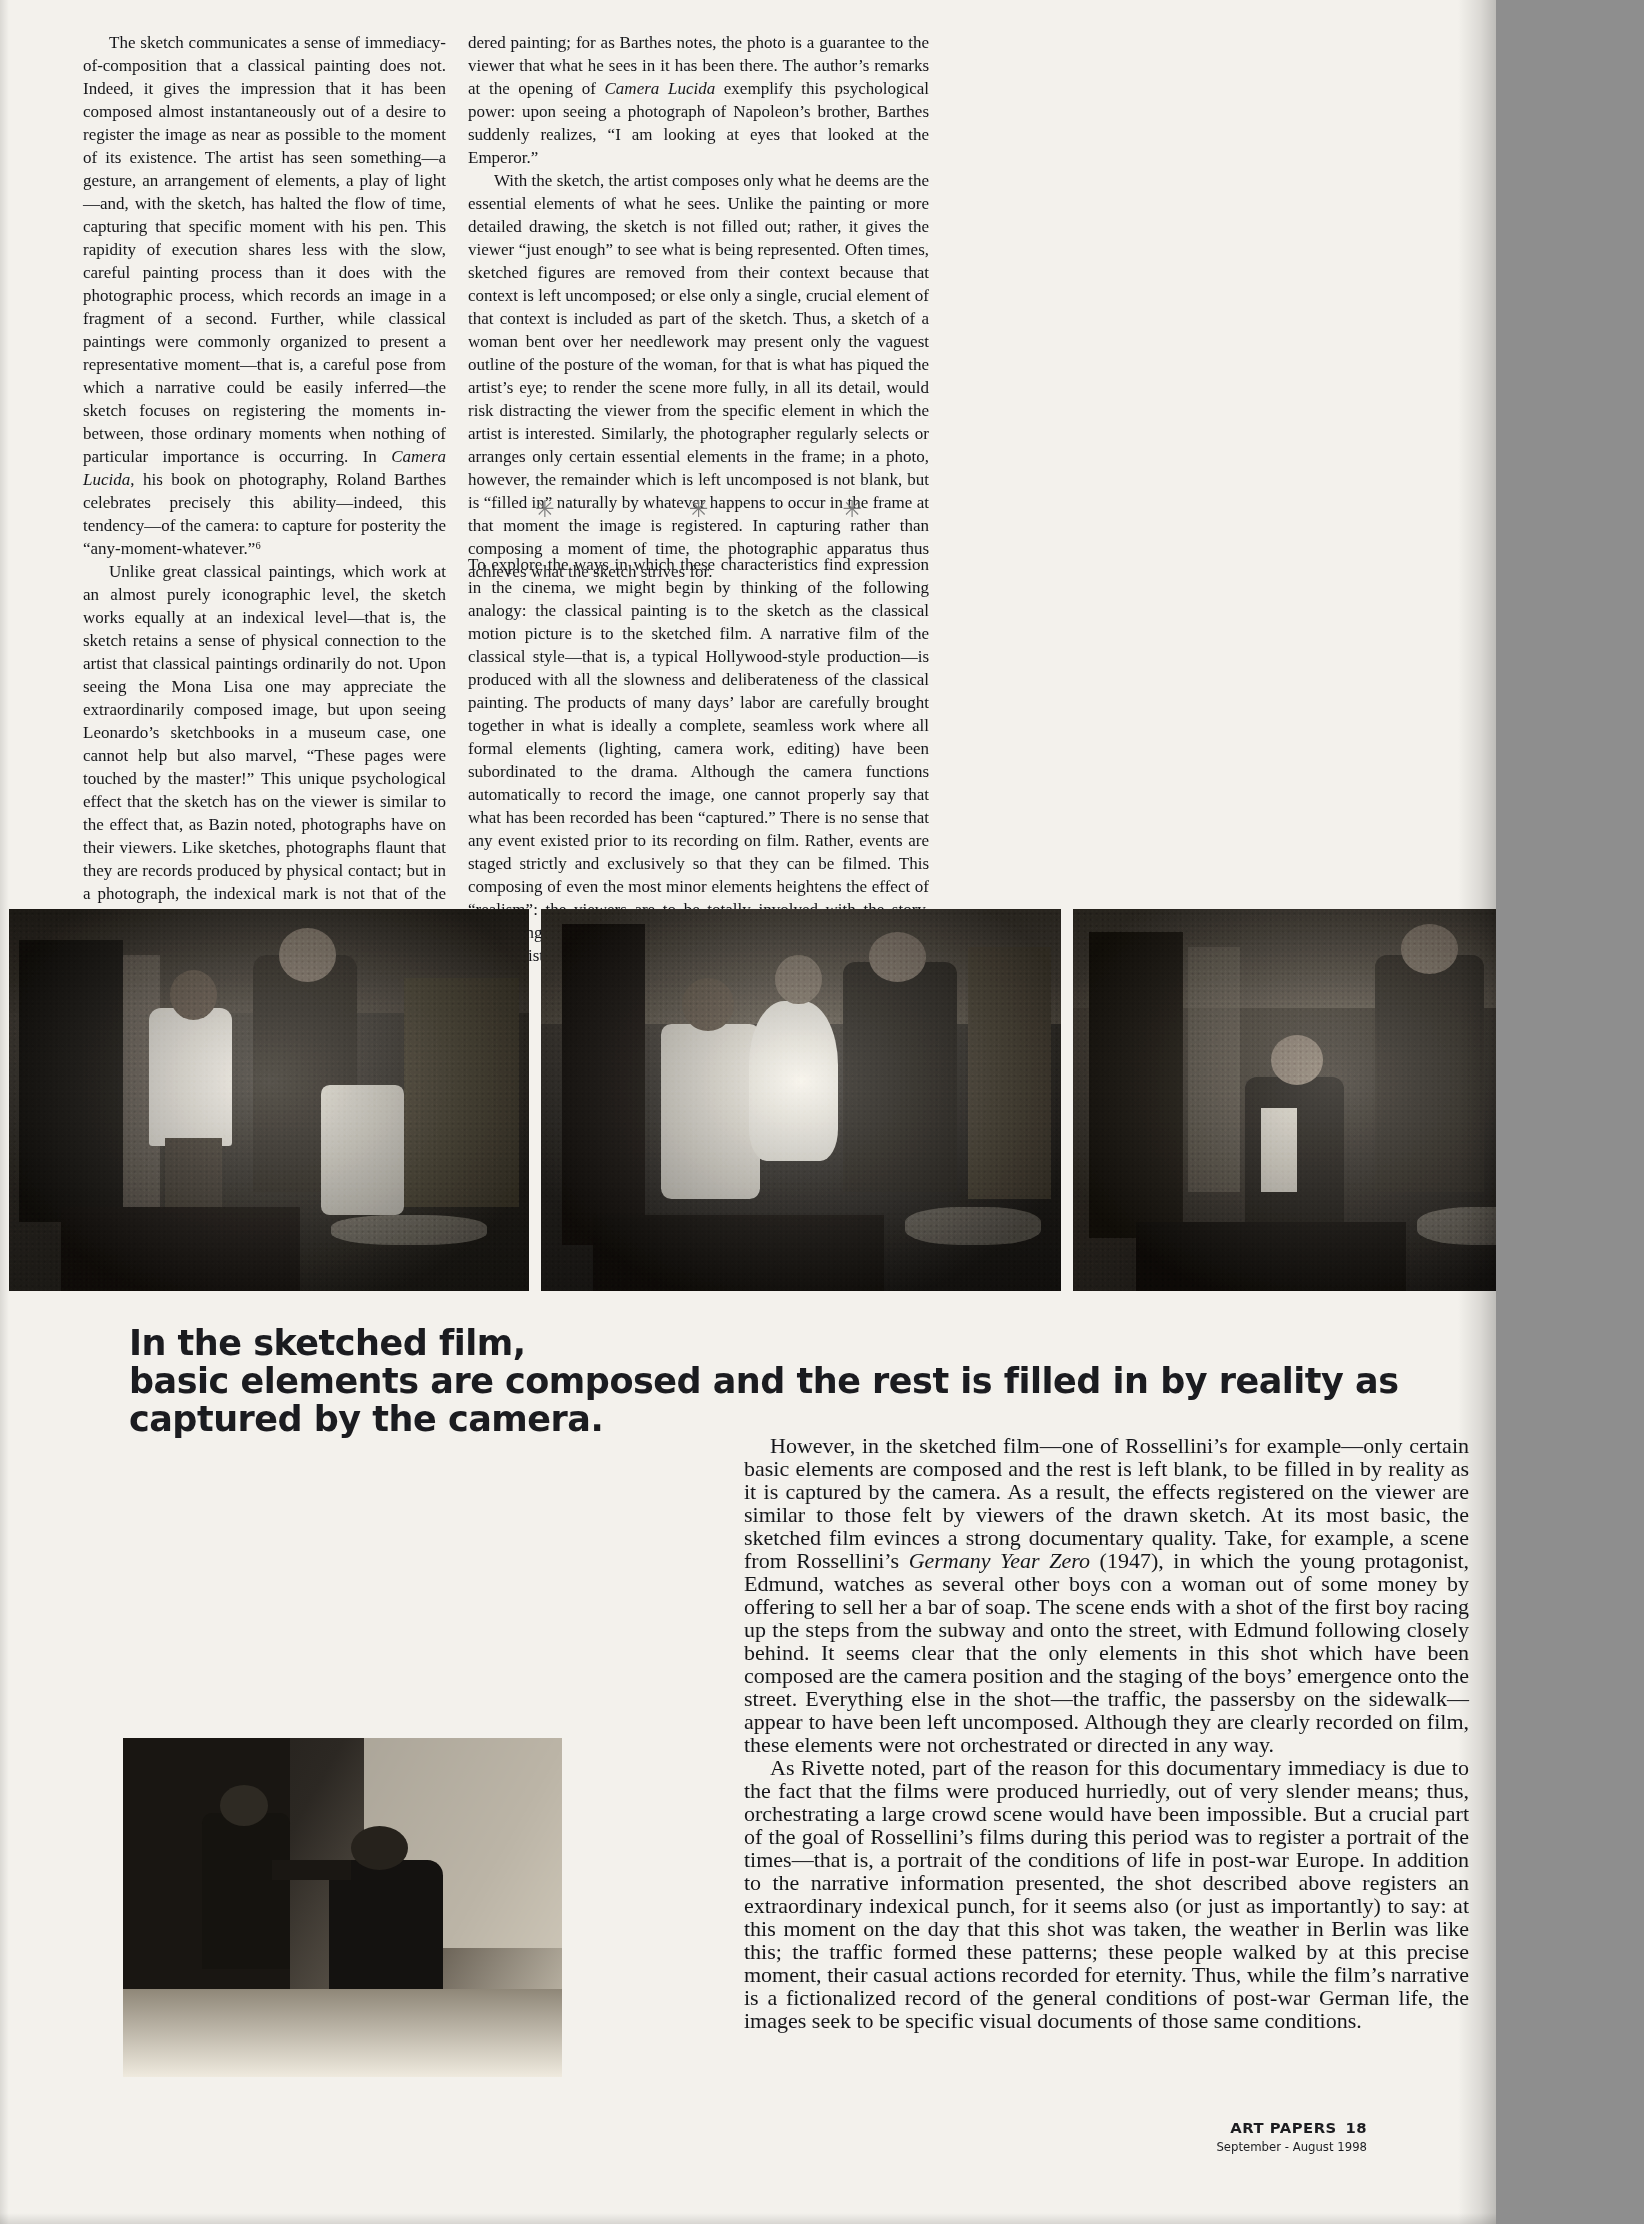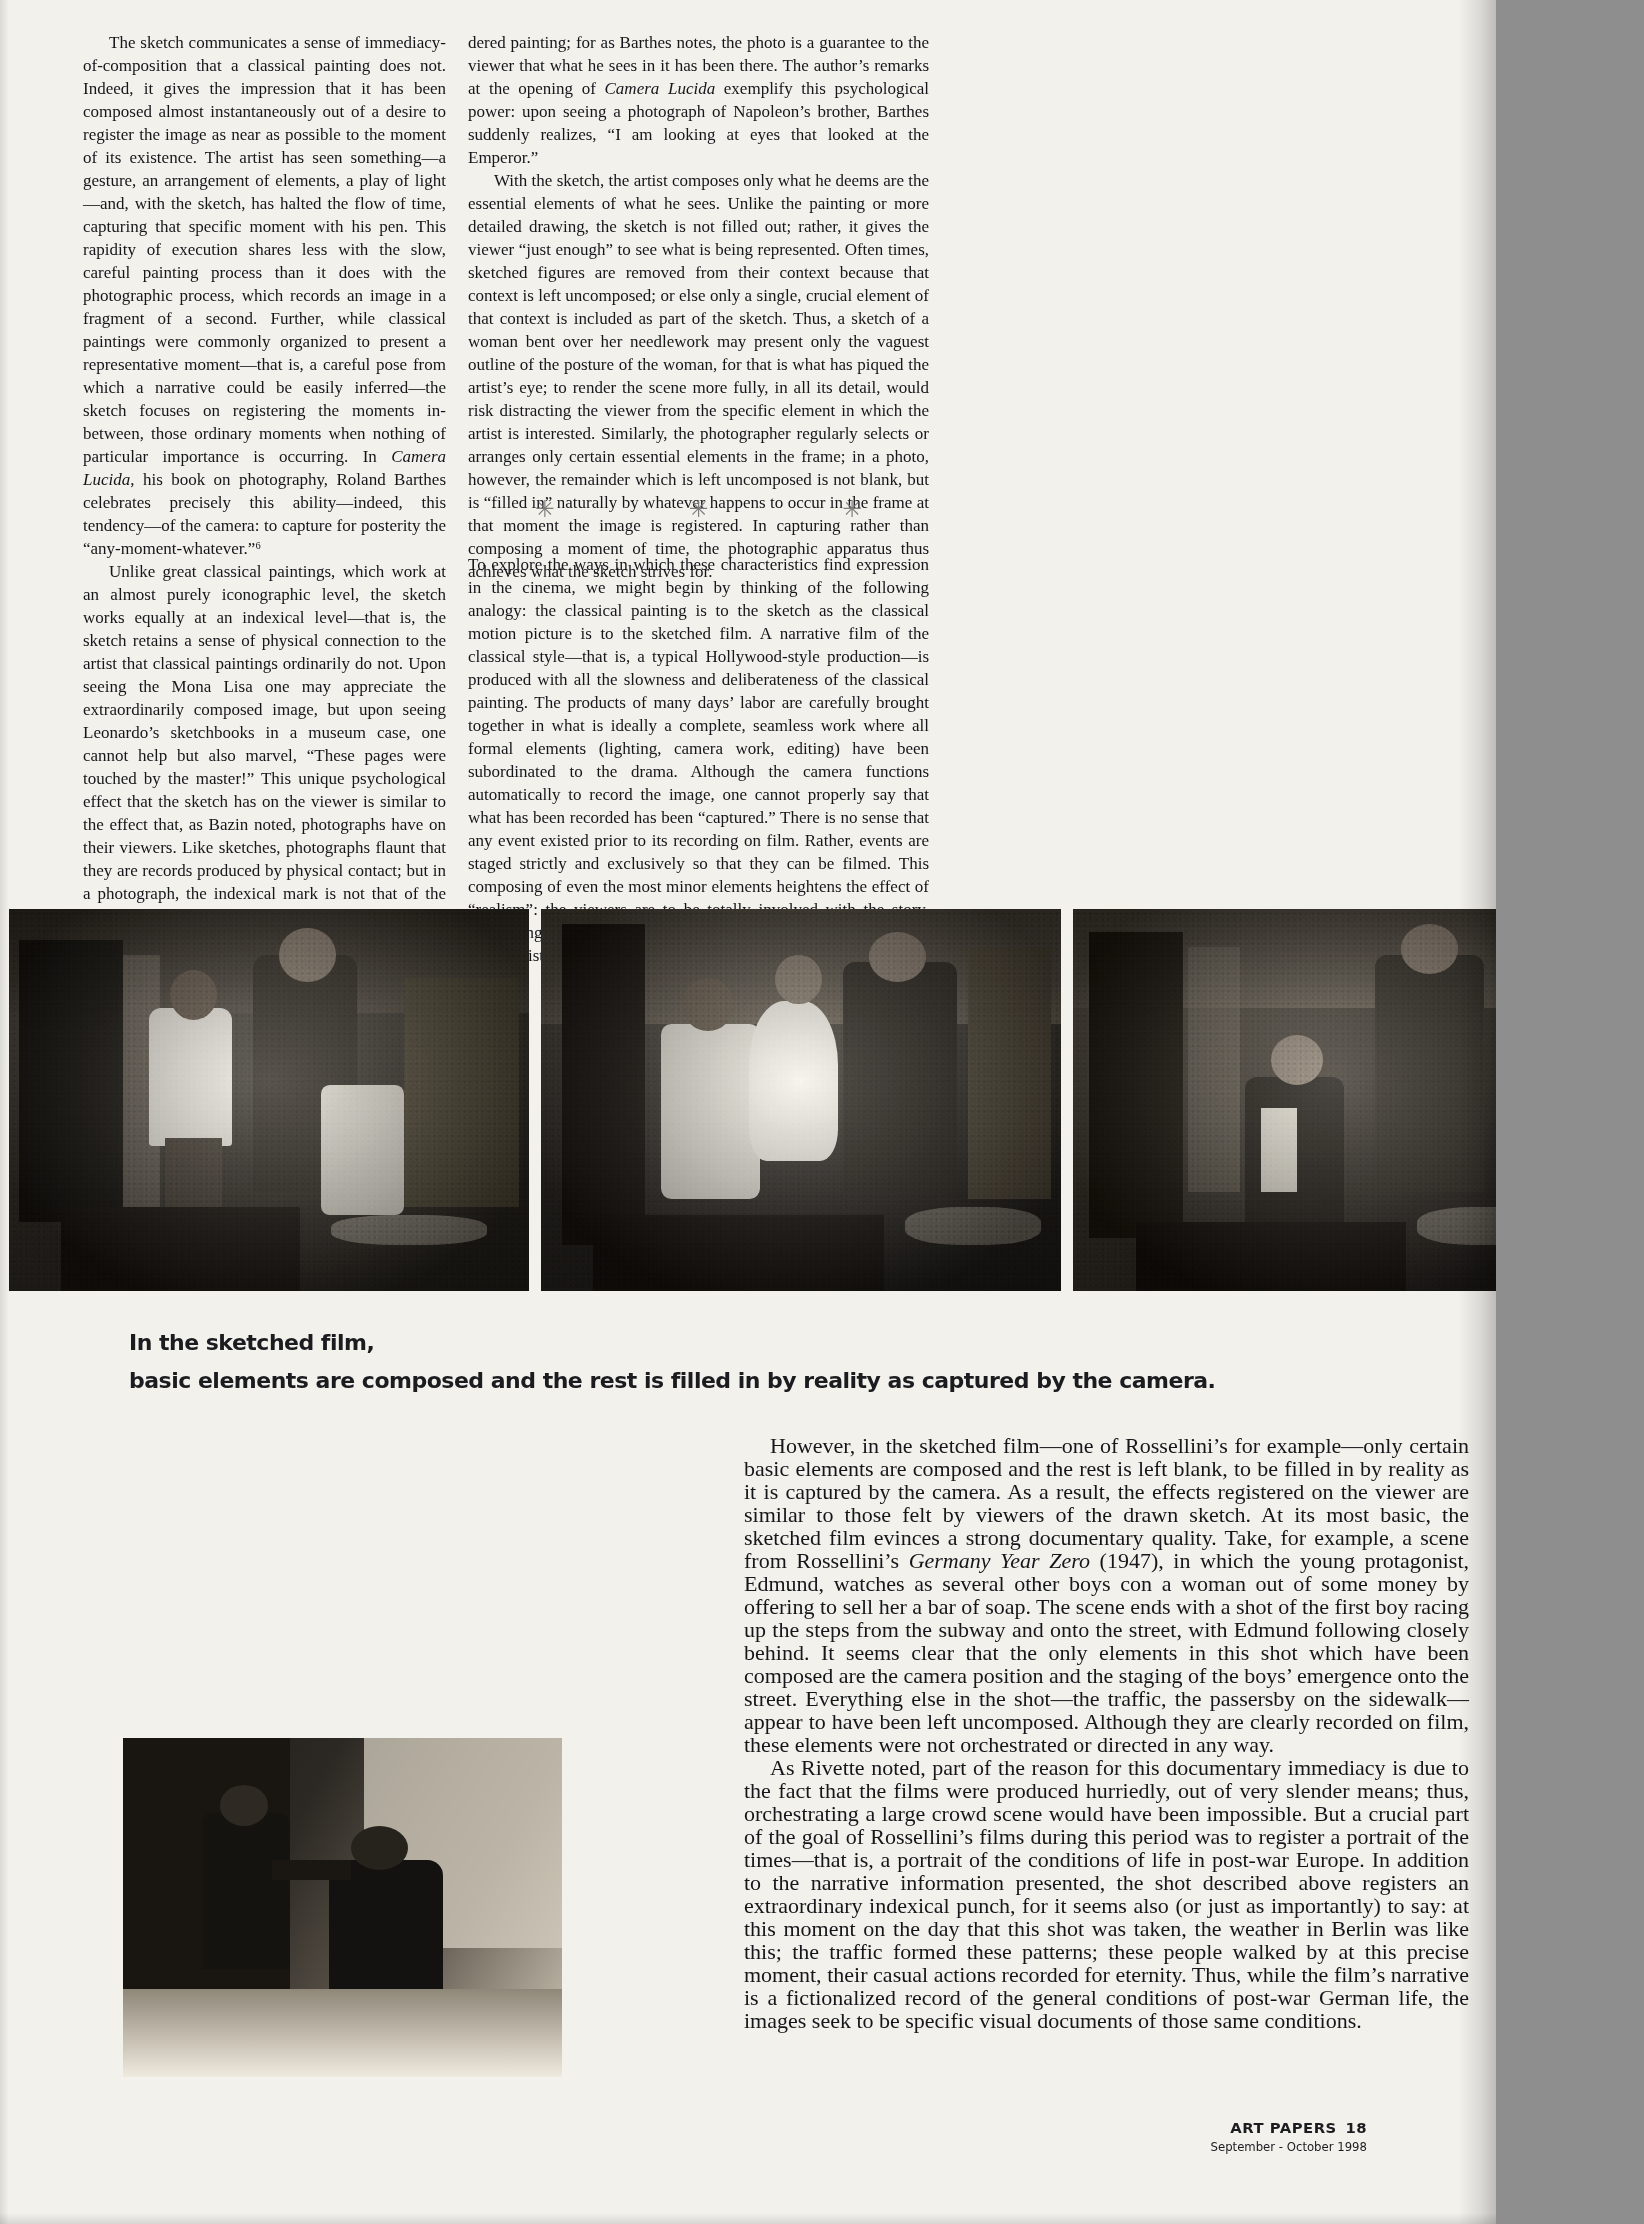--- a/index.html
+++ b/index.html
@@ -109,21 +109,21 @@
   .sh { position: absolute; }
 
   
   #pullquote {
     position: absolute;
     left: 129px;
     top: 1324px;
     width: 1373px;
     font-family: "DejaVu Sans", sans-serif;
     font-weight: bold;
-    font-size: 22px;
+    font-size: 35px;
     line-height: 38px;
     letter-spacing: -0.5px;
     color: #1b1c20;
   }
 
   
   #col-right-bottom {
     position: absolute;
     left: 744px;
     top: 1434px;
@@ -275,18 +275,18 @@
 
   <div id="col-right-bottom">
     <p>However, in the sketched film—one of Rossellini’s for example—only certain basic elements are composed and the rest is left blank, to be filled in by reality as it is captured by the camera. As a result, the effects registered on the viewer are similar to those felt by viewers of the drawn sketch. At its most basic, the sketched film evinces a strong documentary quality. Take, for example, a scene from Rossellini’s <span class="ital">Germany Year Zero</span> (1947), in which the young protagonist, Edmund, watches as several other boys con a woman out of some money by offering to sell her a bar of soap. The scene ends with a shot of the first boy racing up the steps from the subway and onto the street, with Edmund following closely behind. It seems clear that the only elements in this shot which have been composed are the camera position and the staging of the boys’ emergence onto the street. Everything else in the shot—the traffic, the passersby on the sidewalk—appear to have been left uncomposed. Although they are clearly recorded on film, these elements were not orchestrated or directed in any way.</p>
     <p>As Rivette noted, part of the reason for this documentary immediacy is due to the fact that the films were produced hurriedly, out of very slender means; thus, orchestrating a large crowd scene would have been impossible. But a crucial part of the goal of Rossellini’s films during this period was to register a portrait of the times—that is, a portrait of the conditions of life in post-war Europe. In addition to the narrative information presented, the shot described above registers an extraordinary indexical punch, for it seems also (or just as importantly) to say: at this moment on the day that this shot was taken, the weather in Berlin was like this; the traffic formed these patterns; these people walked by at this precise moment, their casual actions recorded for eternity. Thus, while the film’s narrative is a fictionalized record of the general conditions of post-war German life, the images seek to be specific visual documents of those same conditions.</p>
   </div>
 
   <div id="footer">
     <div class="brand">
       <span>ART PAPERS</span><span class="pageno">18</span>
     </div>
-    <div class="issue">September - October 1998</div>
+    <div class="issue">September - August 1998</div>
   </div>
 
   <div class="artifact" style="left:1545px;top:1312px;width:26px;height:2.6px;"></div>
 </div>
 
 
 </body></html>

